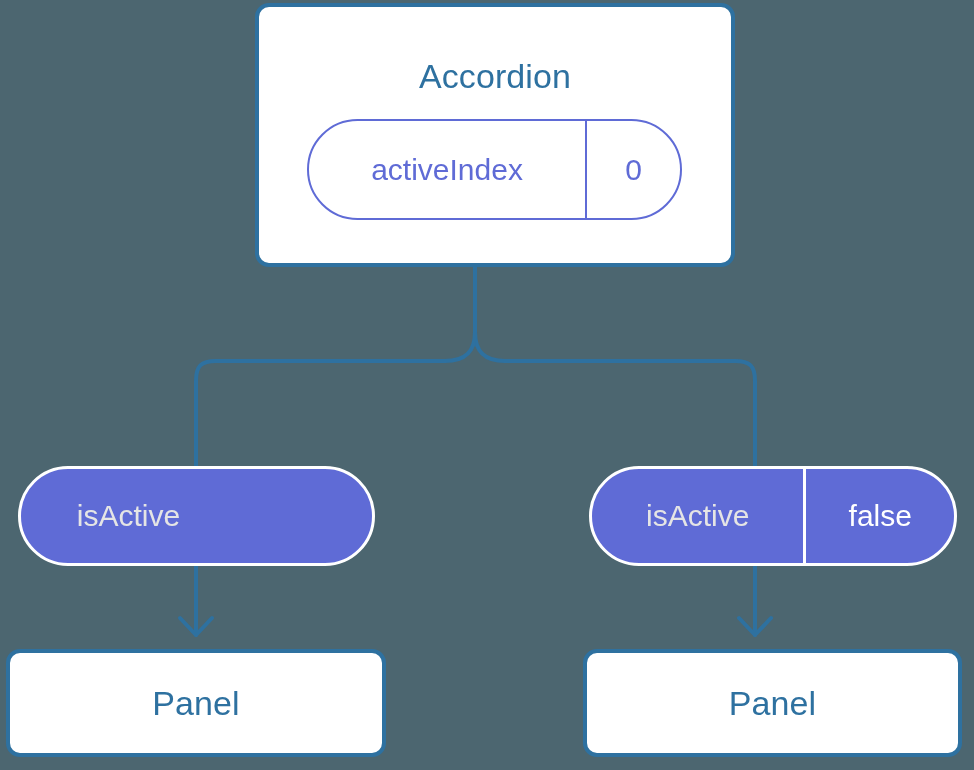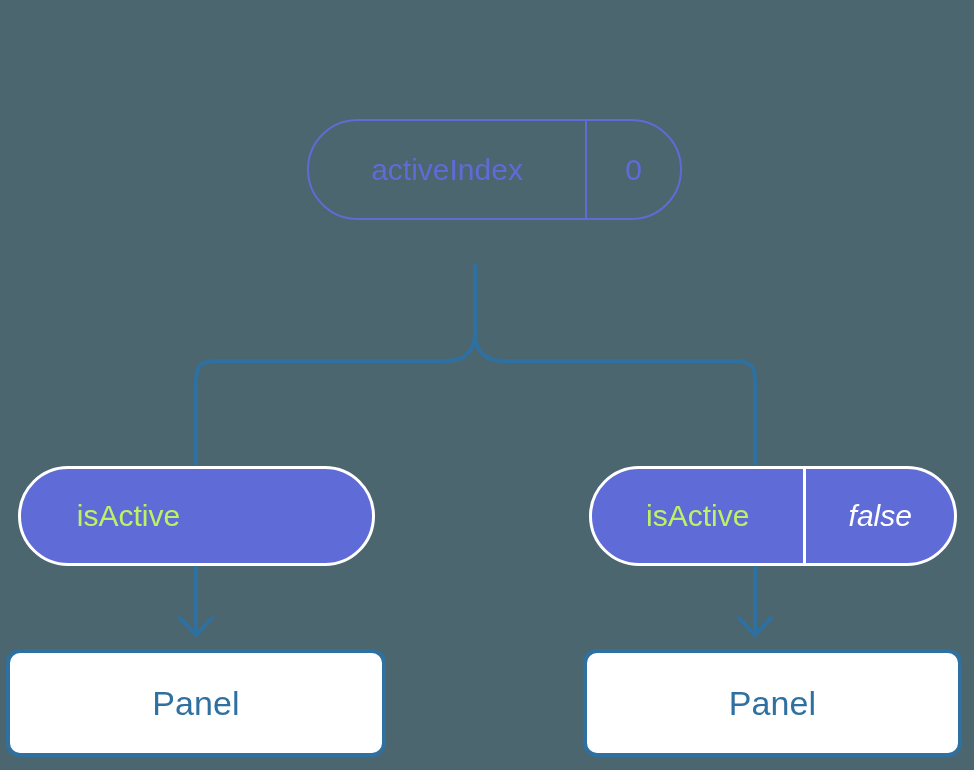--- a/index.html
+++ b/index.html
@@ -111,21 +111,21 @@
   .state-pill.outline .pill-value {
     color: #5f6bd6;
     border-left: 2px solid #5f6bd6;
   }
 
   
   .state-pill.filled {
     background: #5f6bd6;
     border: 3px solid #ffffff;
   }
-  .state-pill.filled .pill-key { color: #bef264; }
+  .state-pill.filled .pill-key { color: #e5e5e5; }
   .state-pill.filled .pill-value {
     color: #ffffff;
     border-left: 3px solid #ffffff;
   }
 
   
   #pill-active-index {
     left: 307px;
     top: 119px;
     width: 375px;
@@ -143,21 +143,21 @@
   #pill-is-active-left .pill-key   { width: 215px; }
   #pill-is-active-left .pill-value { width: 142px; }
 
   #pill-is-active-right {
     left: 589px;
     top: 466px;
     width: 368px;
     height: 100px;
   }
   #pill-is-active-right .pill-key   { width: 215px; }
-  #pill-is-active-right .pill-value { width: 153px; font-style: italic; }
+  #pill-is-active-right .pill-value { width: 153px; }
 </style>
 </head>
 <body>
 
 <div id="diagram-root">
 
   <svg id="connector-layer" viewBox="0 0 974 770" width="974" height="770">
 
     <path d="M 475 265 L 475 332
              C 475 352 485 361 505 361
@@ -170,20 +170,23 @@
              C 201 361 196 366 196 381
              L 196 468" fill="none" stroke="#2e71a0" stroke-width="4" stroke-linecap="round" stroke-linejoin="round"></path>
 
     <line x1="196" y1="566" x2="196" y2="635" stroke="#2e71a0" stroke-width="4" stroke-linecap="round"></line>
     <path d="M 180 618 L 196 635 L 212 618" fill="none" stroke="#2e71a0" stroke-width="4" stroke-linecap="round" stroke-linejoin="round"></path>
 
     <line x1="755" y1="566" x2="755" y2="635" stroke="#2e71a0" stroke-width="4" stroke-linecap="round"></line>
     <path d="M 739 618 L 755 635 L 771 618" fill="none" stroke="#2e71a0" stroke-width="4" stroke-linecap="round" stroke-linejoin="round"></path>
   </svg>
 
+  <div class="component-box" id="node-accordion">
+    <div class="component-title">Accordion</div>
+  </div>
 
   <div class="state-pill outline" id="pill-active-index">
     <div class="pill-key">activeIndex</div>
     <div class="pill-value">0</div>
   </div>
 
   <div class="state-pill filled" id="pill-is-active-left">
     <div class="pill-key">isActive</div>
   </div>
 

